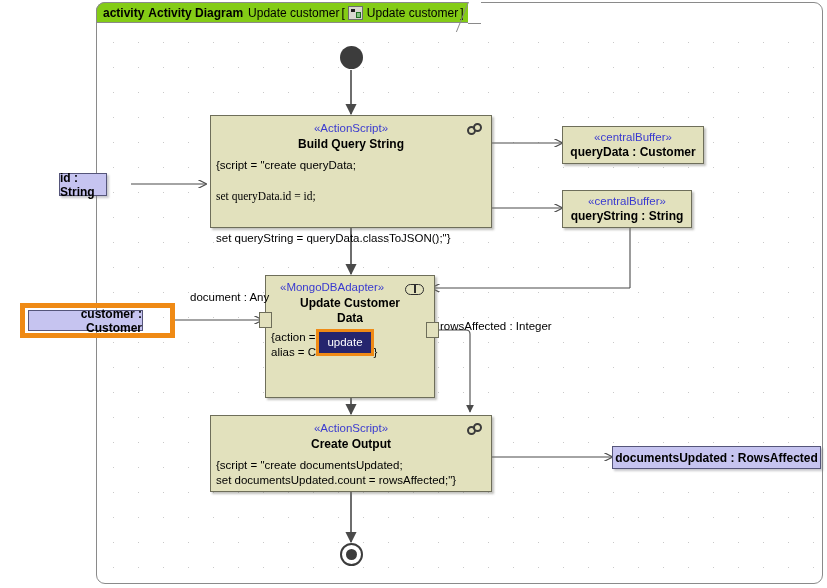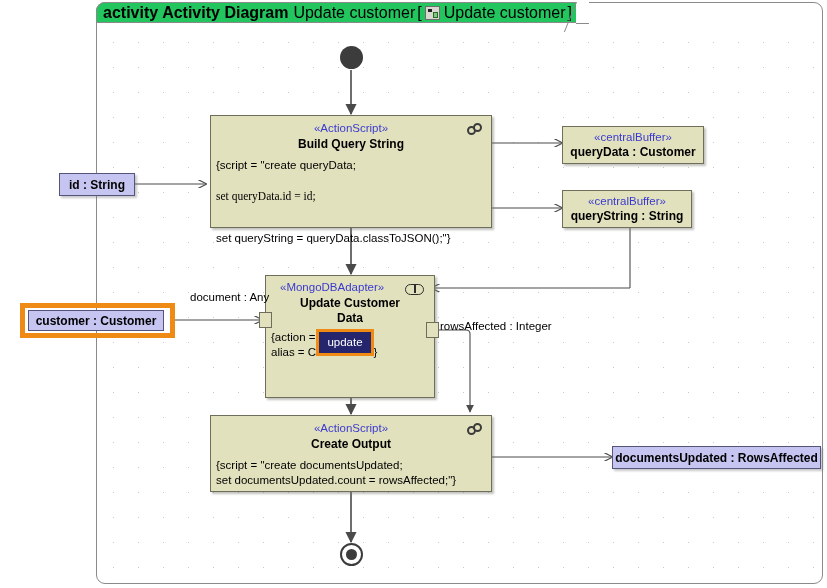--- a/index.html
+++ b/index.html
@@ -43,26 +43,26 @@
     pointer-events: none;
   }
   .frame-header {
     position: absolute;
     left: 96px;
     top: 2px;
     height: 21px;
     border: 1px solid #8a8a8a;
     border-top-left-radius: 9px;
     border-right: none;
-    background: #22c55e;
+    background: #84cc16;
     box-sizing: border-box;
     display: flex;
     align-items: center;
     padding: 0 4px 0 6px;
-    font-size: 16px;
+    font-size: 12px;
     color: #000;
     white-space: nowrap;
     z-index: 6;
   }
   .frame-header .tail {
     position: absolute;
     right: -13px;
     top: -1px;
     width: 13px;
     height: 22px;
@@ -372,21 +372,21 @@
   <div class="buffer" style="left:562px; top:126px; width:142px; height:38px;">
     <div class="stereo">«centralBuffer»</div>
     <div class="bname">queryData : Customer</div>
   </div>
 
   <div class="buffer" style="left:562px; top:190px; width:130px; height:38px;">
     <div class="stereo">«centralBuffer»</div>
     <div class="bname">queryString : String</div>
   </div>
 
-  <div class="param" style="left:59px; top:173px; width:76px; height:23px;">
+  <div class="param" style="left:59px; top:173px; width:48px; height:23px;">
     <span>id : String</span>
   </div>
 
   <div class="node" style="left:265px; top:275px; width:170px; height:123px;">
     <div class="adapter-icon"></div>
     <div class="stereo" style="margin-top:4px; text-align:left; padding-left:14px;">«MongoDBAdapter»</div>
     <div class="nname">Update Customer</div>
     <div class="nname" style="margin-top:0;">Data</div>
     <div class="nbody" style="margin-top:4px;">
       <span>{action = </span>
@@ -396,21 +396,21 @@
   </div>
 
   <div class="hl-wrap">
     <div class="hl-val">update</div>
   </div>
 
   <div class="pin" style="left:259px; top:312px;"></div>
   <div class="pin" style="left:426px; top:322px;"></div>
 
   <div class="selected-frame" style="left:20px; top:303px; width:155px; height:35px;"></div>
-  <div class="param" style="left:28px; top:310px; width:136px; height:21px; box-shadow:none;">
+  <div class="param" style="left:28px; top:310px; width:115px; height:21px; box-shadow:none;text-align:right;">
     <span>customer : Customer</span>
   </div>
 
   <div class="elabel" style="left:190px; top:291px;">document : Any</div>
   <div class="elabel" style="left:440px; top:320px;">rowsAffected : Integer</div>
 
   <div class="node" style="left:210px; top:415px; width:282px; height:77px;">
     <div class="script-icon">
         <i></i>
         <i></i>

